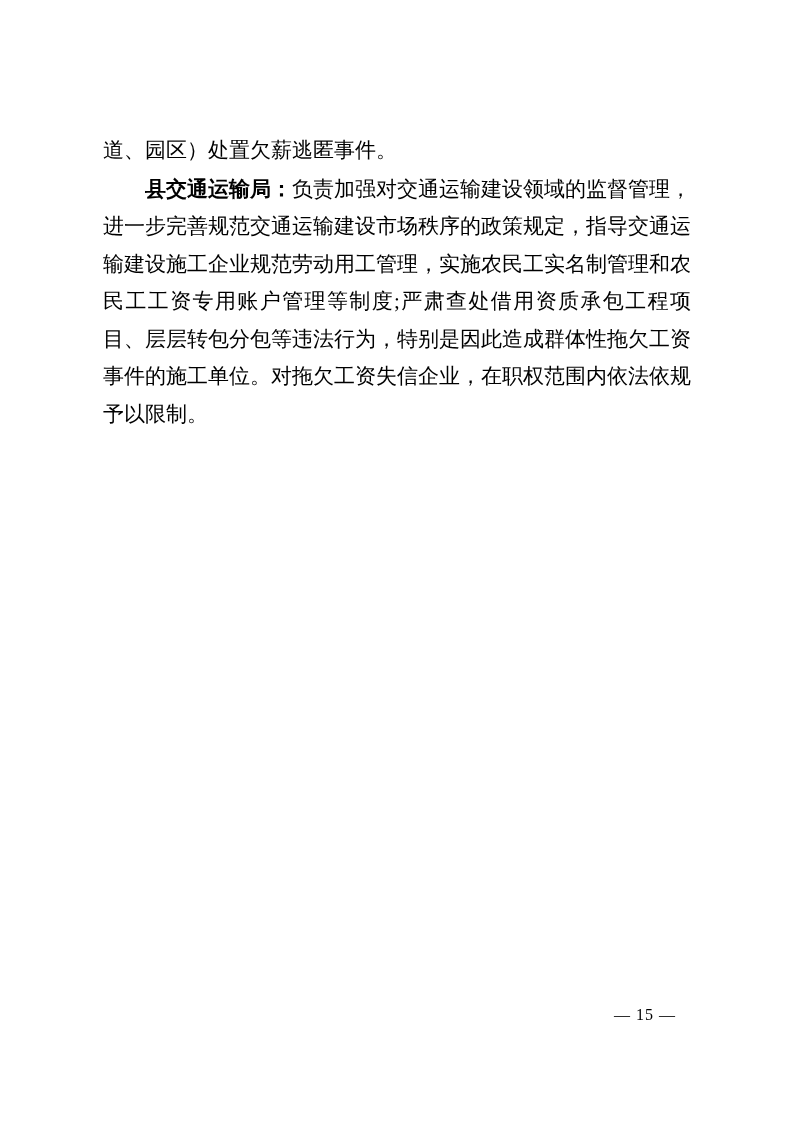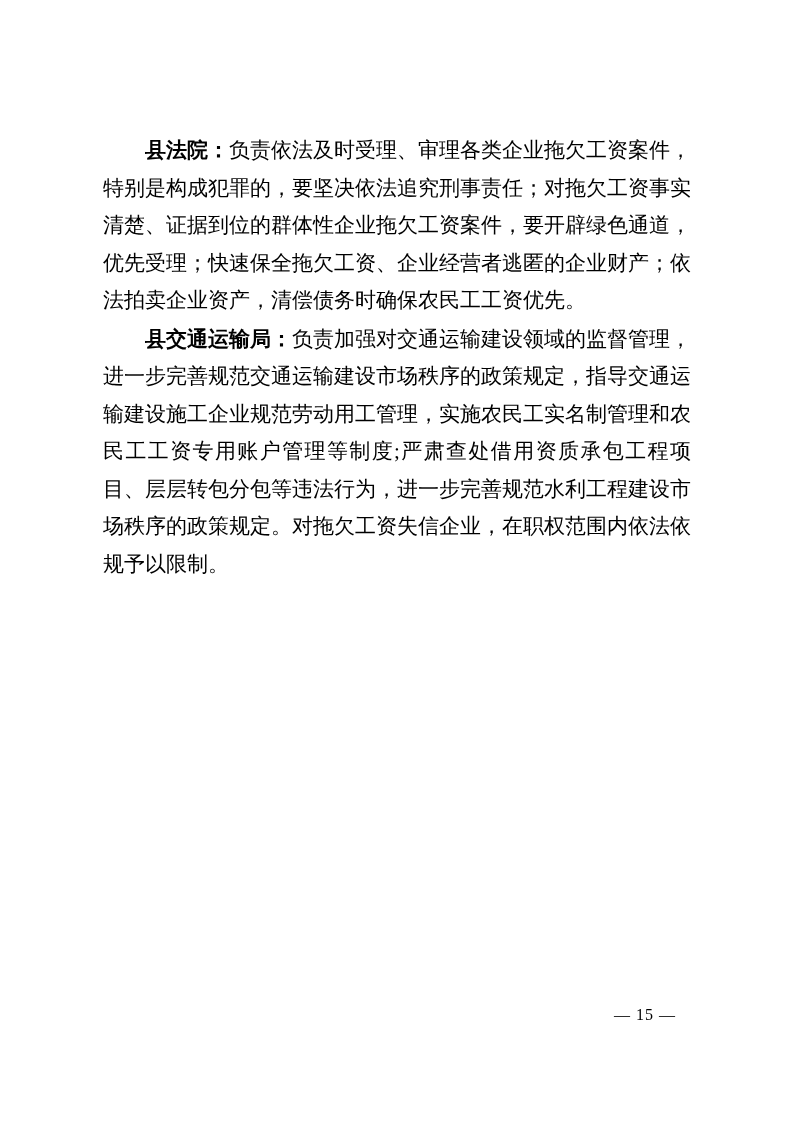--- a/index.html
+++ b/index.html
@@ -54,21 +54,21 @@
     letter-spacing: 1px;
     color: var(--ink, #000000);
     font-family: "Liberation Serif", "DejaVu Serif", serif;
   }
 </style>
 </head>
 <body>
 
 <div class="page">
   <div class="doc-body">
-
-  <p class="para indent"><span class="para-label">县法院：</span><span>负责依法及时受理、审理各类企业拖欠工资案件，特别是构成犯罪的，要坚决依法追究刑事责任；对拖欠工资事实清楚、证据到位的群体性企业拖欠工资案件，要开辟绿色通道，优先受理；快速保全拖欠工资、企业经营者逃匿的企业财产；依法拍卖企业资产，清偿债务时确保农民工工资优先。</span></p>
+  <p class="para"><span class="para-label"></span><span>道、园区）处置欠薪逃匿事件。</span></p>
 
 
-  <p class="para indent"><span class="para-label">县交通运输局：</span><span>负责加强对交通运输建设领域的监督管理，进一步完善规范交通运输建设市场秩序的政策规定，指导交通运输建设施工企业规范劳动用工管理，实施农民工实名制管理和农民工工资专用账户管理等制度;严肃查处借用资质承包工程项目、层层转包分包等违法行为，进一步完善规范水利工程建设市场秩序的政策规定。对拖欠工资失信企业，在职权范围内依法依规予以限制。</span></p>
+
+  <p class="para indent"><span class="para-label">县交通运输局：</span><span>负责加强对交通运输建设领域的监督管理，进一步完善规范交通运输建设市场秩序的政策规定，指导交通运输建设施工企业规范劳动用工管理，实施农民工实名制管理和农民工工资专用账户管理等制度;严肃查处借用资质承包工程项目、层层转包分包等违法行为，特别是因此造成群体性拖欠工资事件的施工单位。对拖欠工资失信企业，在职权范围内依法依规予以限制。</span></p>
 
 </div>
   <div class="page-number">— 15 —</div>
 </div>
 
 </body></html>

